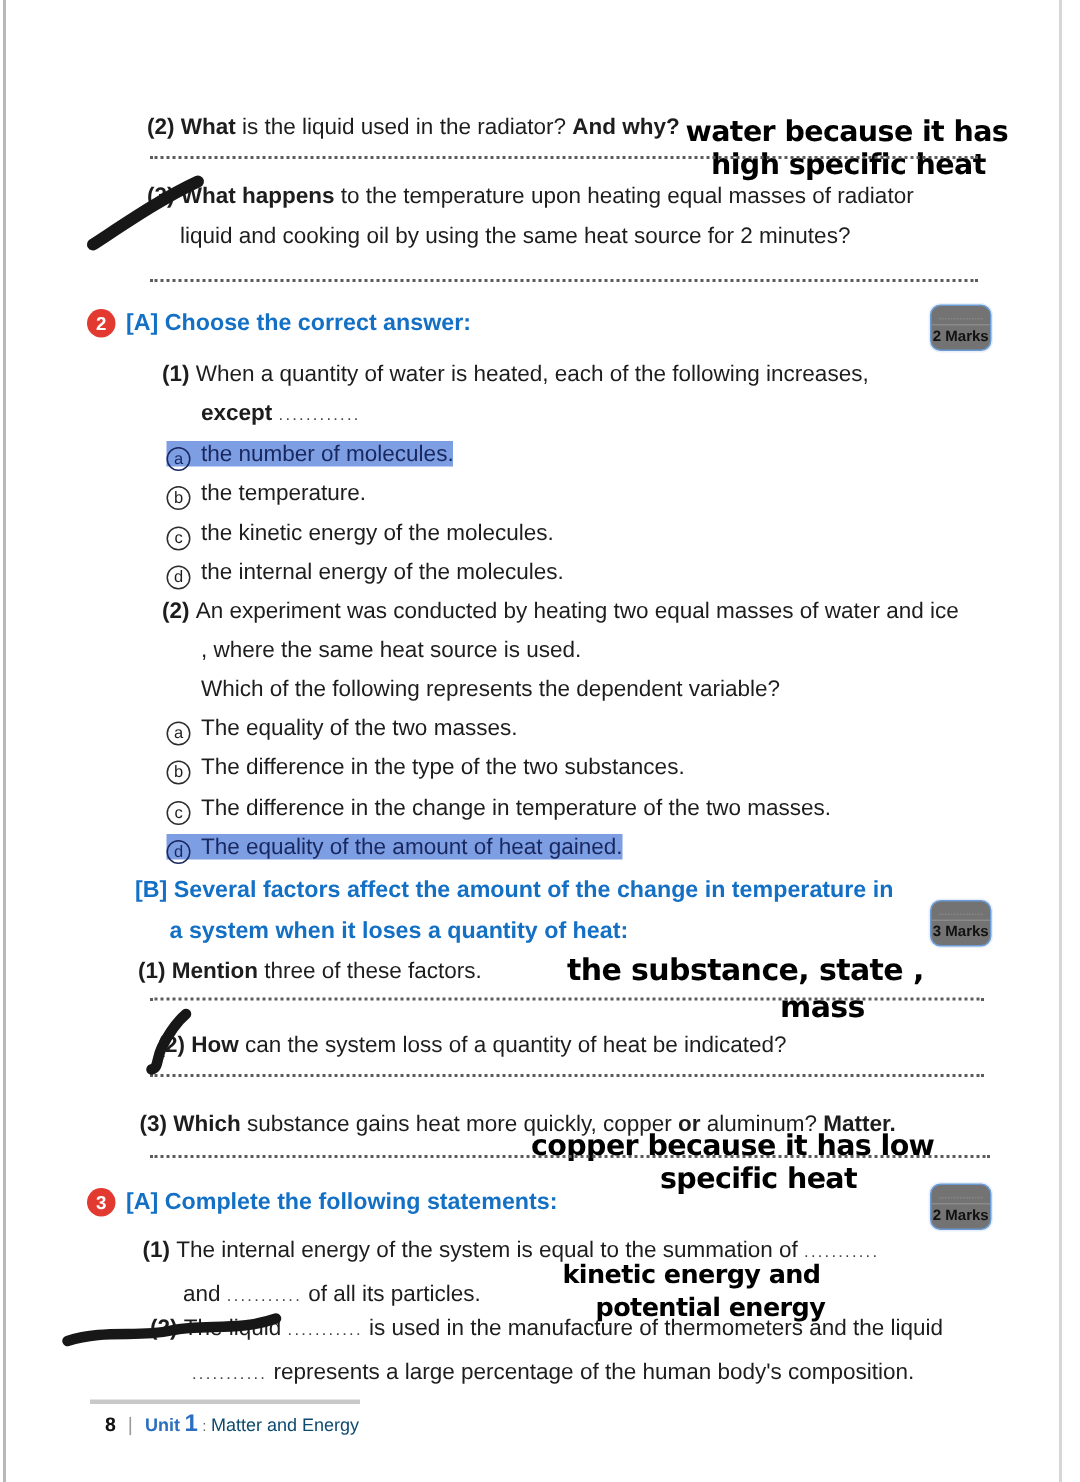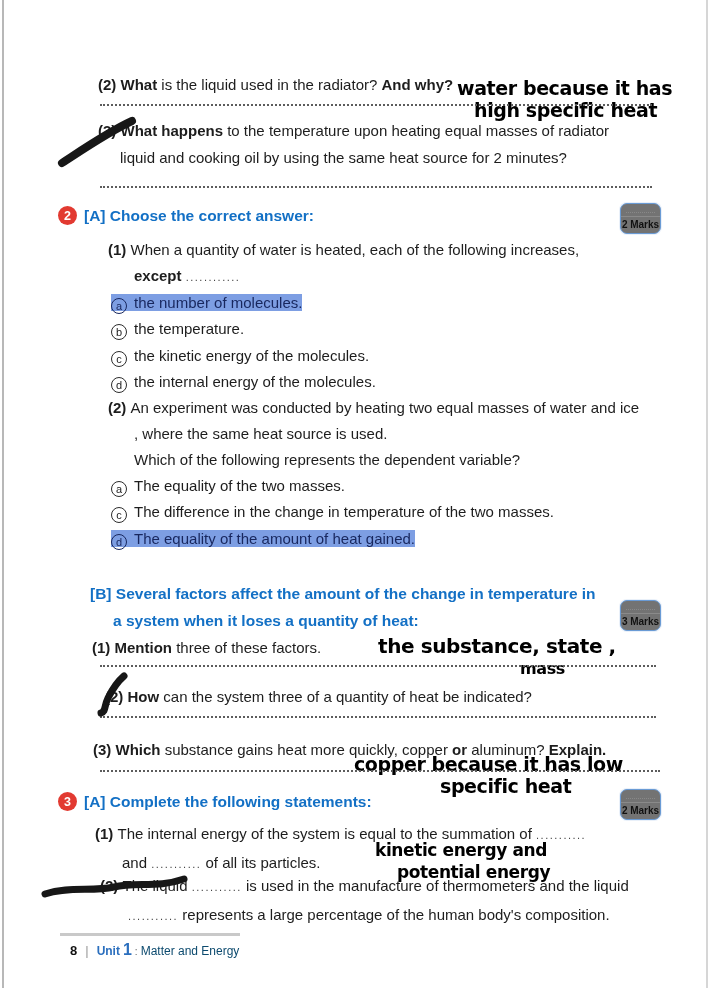--- a/index.html
+++ b/index.html
@@ -112,20 +112,21 @@
   <div class="abs q" style="top:395px; left:108px;">
     <div class="line" style="line-height:26px;">
       <b>(2) </b><span>An experiment was conducted by heating two equal masses of water and ice</span>
     </div>
     <div class="line" style="line-height:26px; margin-left:26px;">, where the same heat source is used.</div>
     <div class="line" style="line-height:26px; margin-left:26px;">Which of the following represents the dependent variable?</div>
   </div>
 
   <ul class="abs" style="top:473px; left:111px;">
     <li class="opt"><span class="opt-letter">a</span><span>The equality of the two masses.</span></li>
+    <li class="opt"><span class="opt-letter">b</span><span>The difference in the type of the two substances.</span></li>
     <li class="opt"><span class="opt-letter">c</span><span>The difference in the change in temperature of the two masses.</span></li>
     <li class="opt"><span class="hl"><span class="opt-letter">d</span><span>The equality of the amount of heat gained.</span></span></li>
   </ul>
 
   <div class="abs" style="top:580px; left:90px;">
     <div class="line" style="line-height:27px;">
       <span class="blue">[B] </span><span class="blue">Several factors affect the amount of the change in temperature in</span>
     </div>
     <div class="line" style="line-height:27px; margin-left:23px;">
       <span class="blue">a system when it loses a quantity of heat:</span>
@@ -134,30 +135,30 @@
   <div class="badge" style="top:600px; left:620px;">
     <div class="badge-dots"></div>
     <div class="badge-sep"></div>
     <div class="badge-label">3 Marks</div>
   </div>
 
   <div class="abs q line" style="top:635px; left:92px;">
     <b>(1) </b><b>Mention</b><span> three of these factors.</span>
   </div>
   <div class="hand" style="top:634px; left:378px; font-size:20px;">the substance, state ,</div>
-  <div class="hand" style="top:659px; left:520px; font-size:16px;">mass</div>
+  <div class="hand" style="top:659px; left:520px; font-size:20px;">mass</div>
   <div class="abs dotline" style="top:665px; left:100px; width:556px;"></div>
 
   <div class="abs q line" style="top:684px; left:105px;">
-    <b>(2) </b><b>How</b><span> can the system three of a quantity of heat be indicated?</span>
+    <b>(2) </b><b>How</b><span> can the system loss of a quantity of heat be indicated?</span>
   </div>
   <div class="abs dotline" style="top:716px; left:100px; width:556px;"></div>
 
   <div class="abs q line" style="top:737px; left:93px;">
-    <b>(3) </b><b>Which</b><span> substance gains heat more quickly, copper </span><b>or</b><span> aluminum? </span><b>Explain.</b>
+    <b>(3) </b><b>Which</b><span> substance gains heat more quickly, copper </span><b>or</b><span> aluminum? </span><b>Matter.</b>
   </div>
   <div class="hand" style="top:753px; left:354px; font-size:19px;">copper because it has low</div>
   <div class="abs dotline" style="top:770px; left:100px; width:560px;"></div>
   <div class="hand" style="top:775px; left:440px; font-size:19px;">specific heat</div>
 
   <div class="abs header-row" style="top:792px; left:58px;">
     <span class="numcircle">3</span>
     <span class="blue">[A] Complete the following statements:</span>
   </div>
   <div class="badge" style="top:789px; left:620px;">

